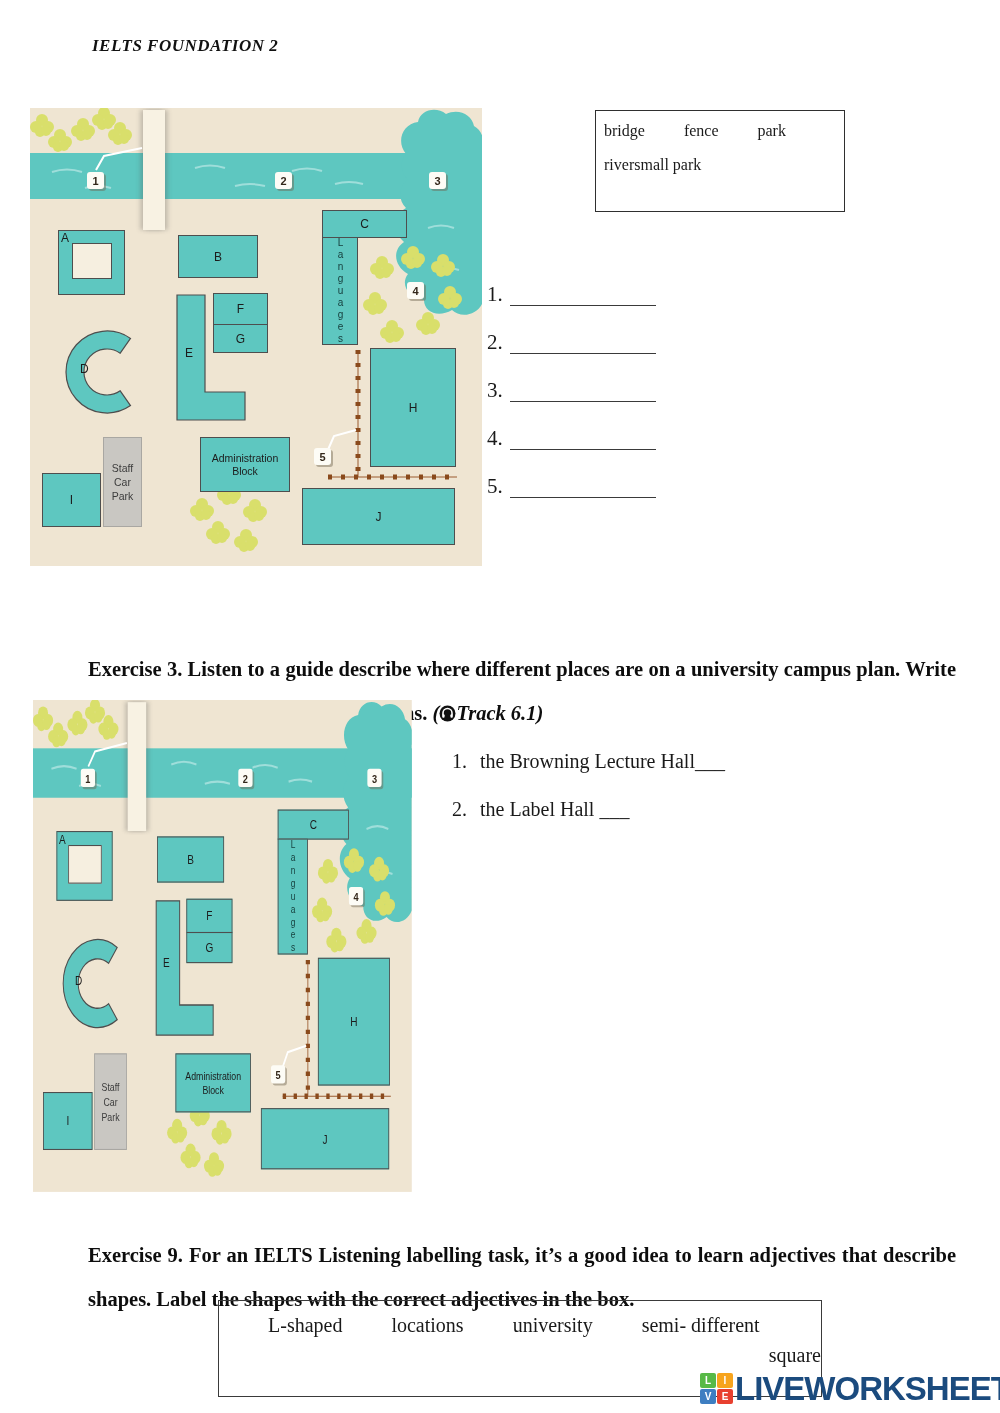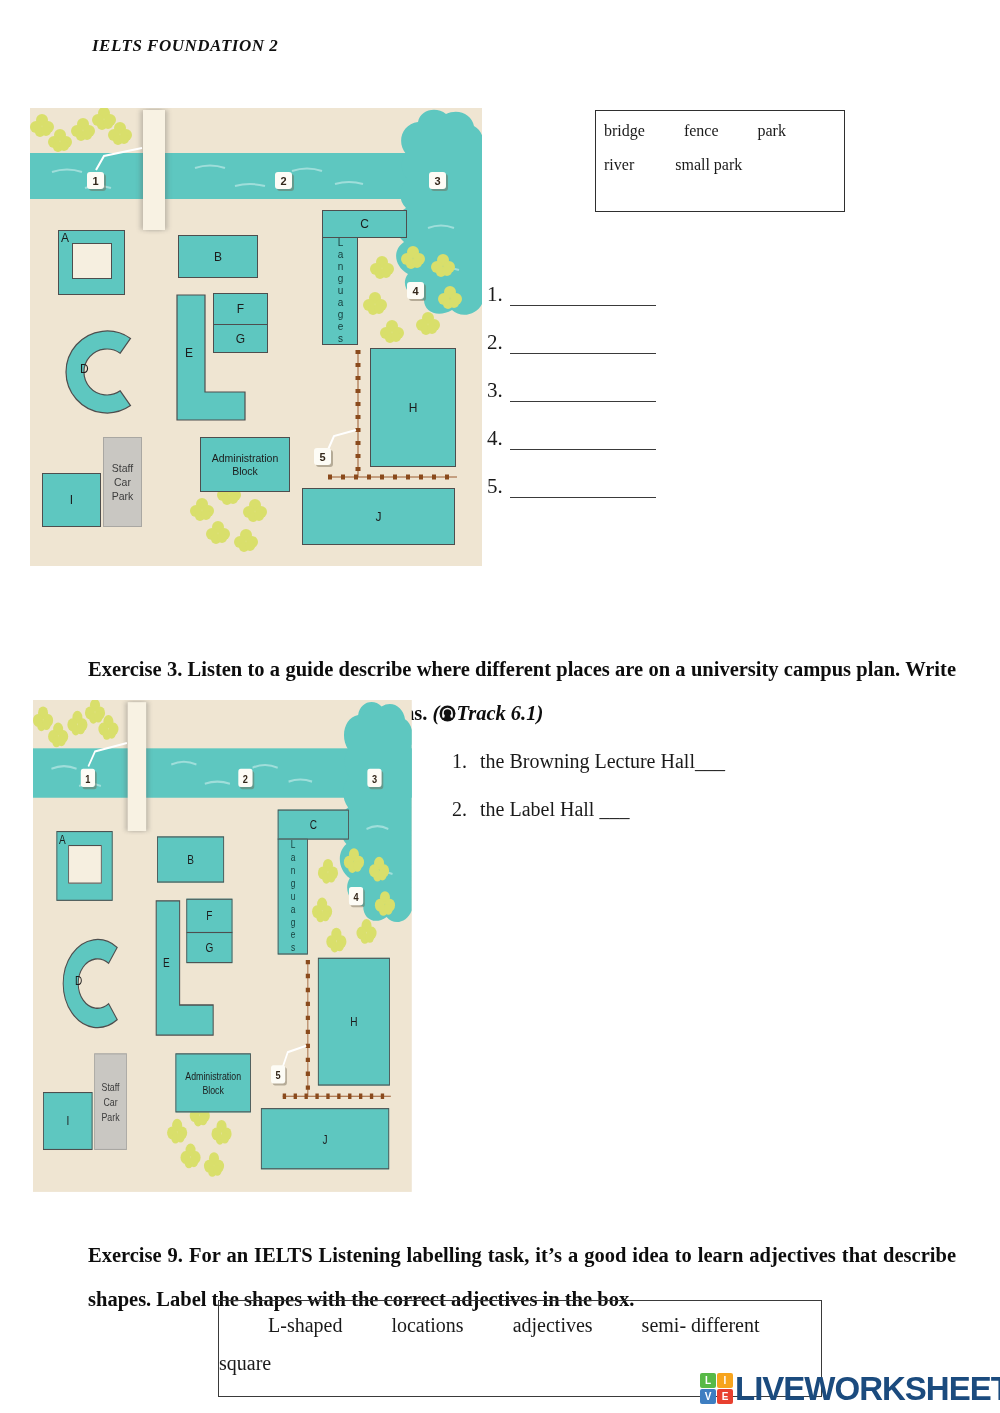--- a/index.html
+++ b/index.html
@@ -32,42 +32,42 @@
   .admin{flex-direction:column;font-size:10.5px;line-height:1.2;text-align:center}
   .staff{background:#c9c7c2;border:1px solid #a9a7a2;flex-direction:column;font-size:10.5px;line-height:1.35;color:#3c3c3c}
   .marker{position:absolute;width:17px;height:17px;background:#fdfcf6;border-radius:3px;z-index:6;
           box-shadow:2px 2px 0 rgba(110,100,80,.45);display:flex;align-items:center;justify-content:center;
           font-family:"Liberation Sans",sans-serif;font-weight:bold;font-size:11px;color:#33271a}
 
   
   .word-box{left:595px;top:110px;width:250px;height:102px;border:1.6px solid #2f2f2f;box-sizing:border-box;font-size:16px}
   .word-row{display:flex;padding-left:8px}
   .word-row1{margin-top:11px;gap:39px}
-  .word-row2{margin-top:16px;gap:41px}
+  .word-row2{margin-top:16px;}
 
   
   .blank-list{left:487px;top:270px;font-size:21px}
   .blank-item{height:48px;display:flex;align-items:center}
   .blank-line{display:inline-block;width:146px;height:22px;border-bottom:1.6px solid #3a3a3a;margin-left:7px}
 
   
   .ex-para{left:88px;width:868px;font-size:20.5px;font-weight:bold;line-height:44px;text-align:justify;color:#0d0d0d}
   #ex3{top:626px}
   #ex4{top:1212px}
   .track{font-style:italic}
   .hp-icon{display:inline-block;vertical-align:-2px}
 
   
   .q-list{left:452px;top:737px;font-size:20px}
   .q-item{height:48px;display:flex;align-items:center;gap:13px}
 
   
   .shape-box{left:218px;top:1300px;width:604px;height:97px;border:1.6px solid #3a3a3a;box-sizing:border-box;font-size:20px}
   .shape-row1{display:flex;gap:49px;padding:13px 0 0 49px}
-  .shape-row2{text-align:left;margin-top:15px}
+  .shape-row2{text-align:right;margin-top:7px}
 
   
   .lw-logo{left:700px;top:1372px;display:flex;align-items:center;gap:2px;z-index:10}
   .lw-tiles{display:grid;grid-template-columns:16px 16px;grid-template-rows:15px 15px;gap:1px}
   .lw-tile{border-radius:2px;display:flex;align-items:center;justify-content:center;
            font-family:"Liberation Sans",sans-serif;font-weight:bold;font-size:10px;color:#fff}
   .t-l{background:#58b947}.t-i{background:#f7a41d}.t-v{background:#3e7ec1}.t-e{background:#e8402f}
   .lw-text{font-family:"Liberation Sans",sans-serif;font-weight:bold;font-size:33px;letter-spacing:-1px;color:#1b4b7e;line-height:1}
 </style>
 </head>
@@ -379,21 +379,21 @@
     <span>the Label Hall ___</span>
   </div>
 </div>
 
 <p class="abs ex-para" id="ex4"><span>Exercise 9. For an IELTS Listening labelling task, it’s a good idea to learn adjectives that describe shapes. Label the shapes with the correct adjectives in the box.</span></p>
 
 <div class="abs shape-box">
   <div class="shape-row1">
     <span>L-shaped</span>
     <span>locations</span>
-    <span>adjectives</span>
+    <span>university</span>
     <span>semi- different</span>
   </div>
   <div class="shape-row2">
     <span>square</span>
   </div>
 </div>
 
 <div class="abs lw-logo">
   <div class="lw-tiles">
     <span class="lw-tile t-l">L</span>

